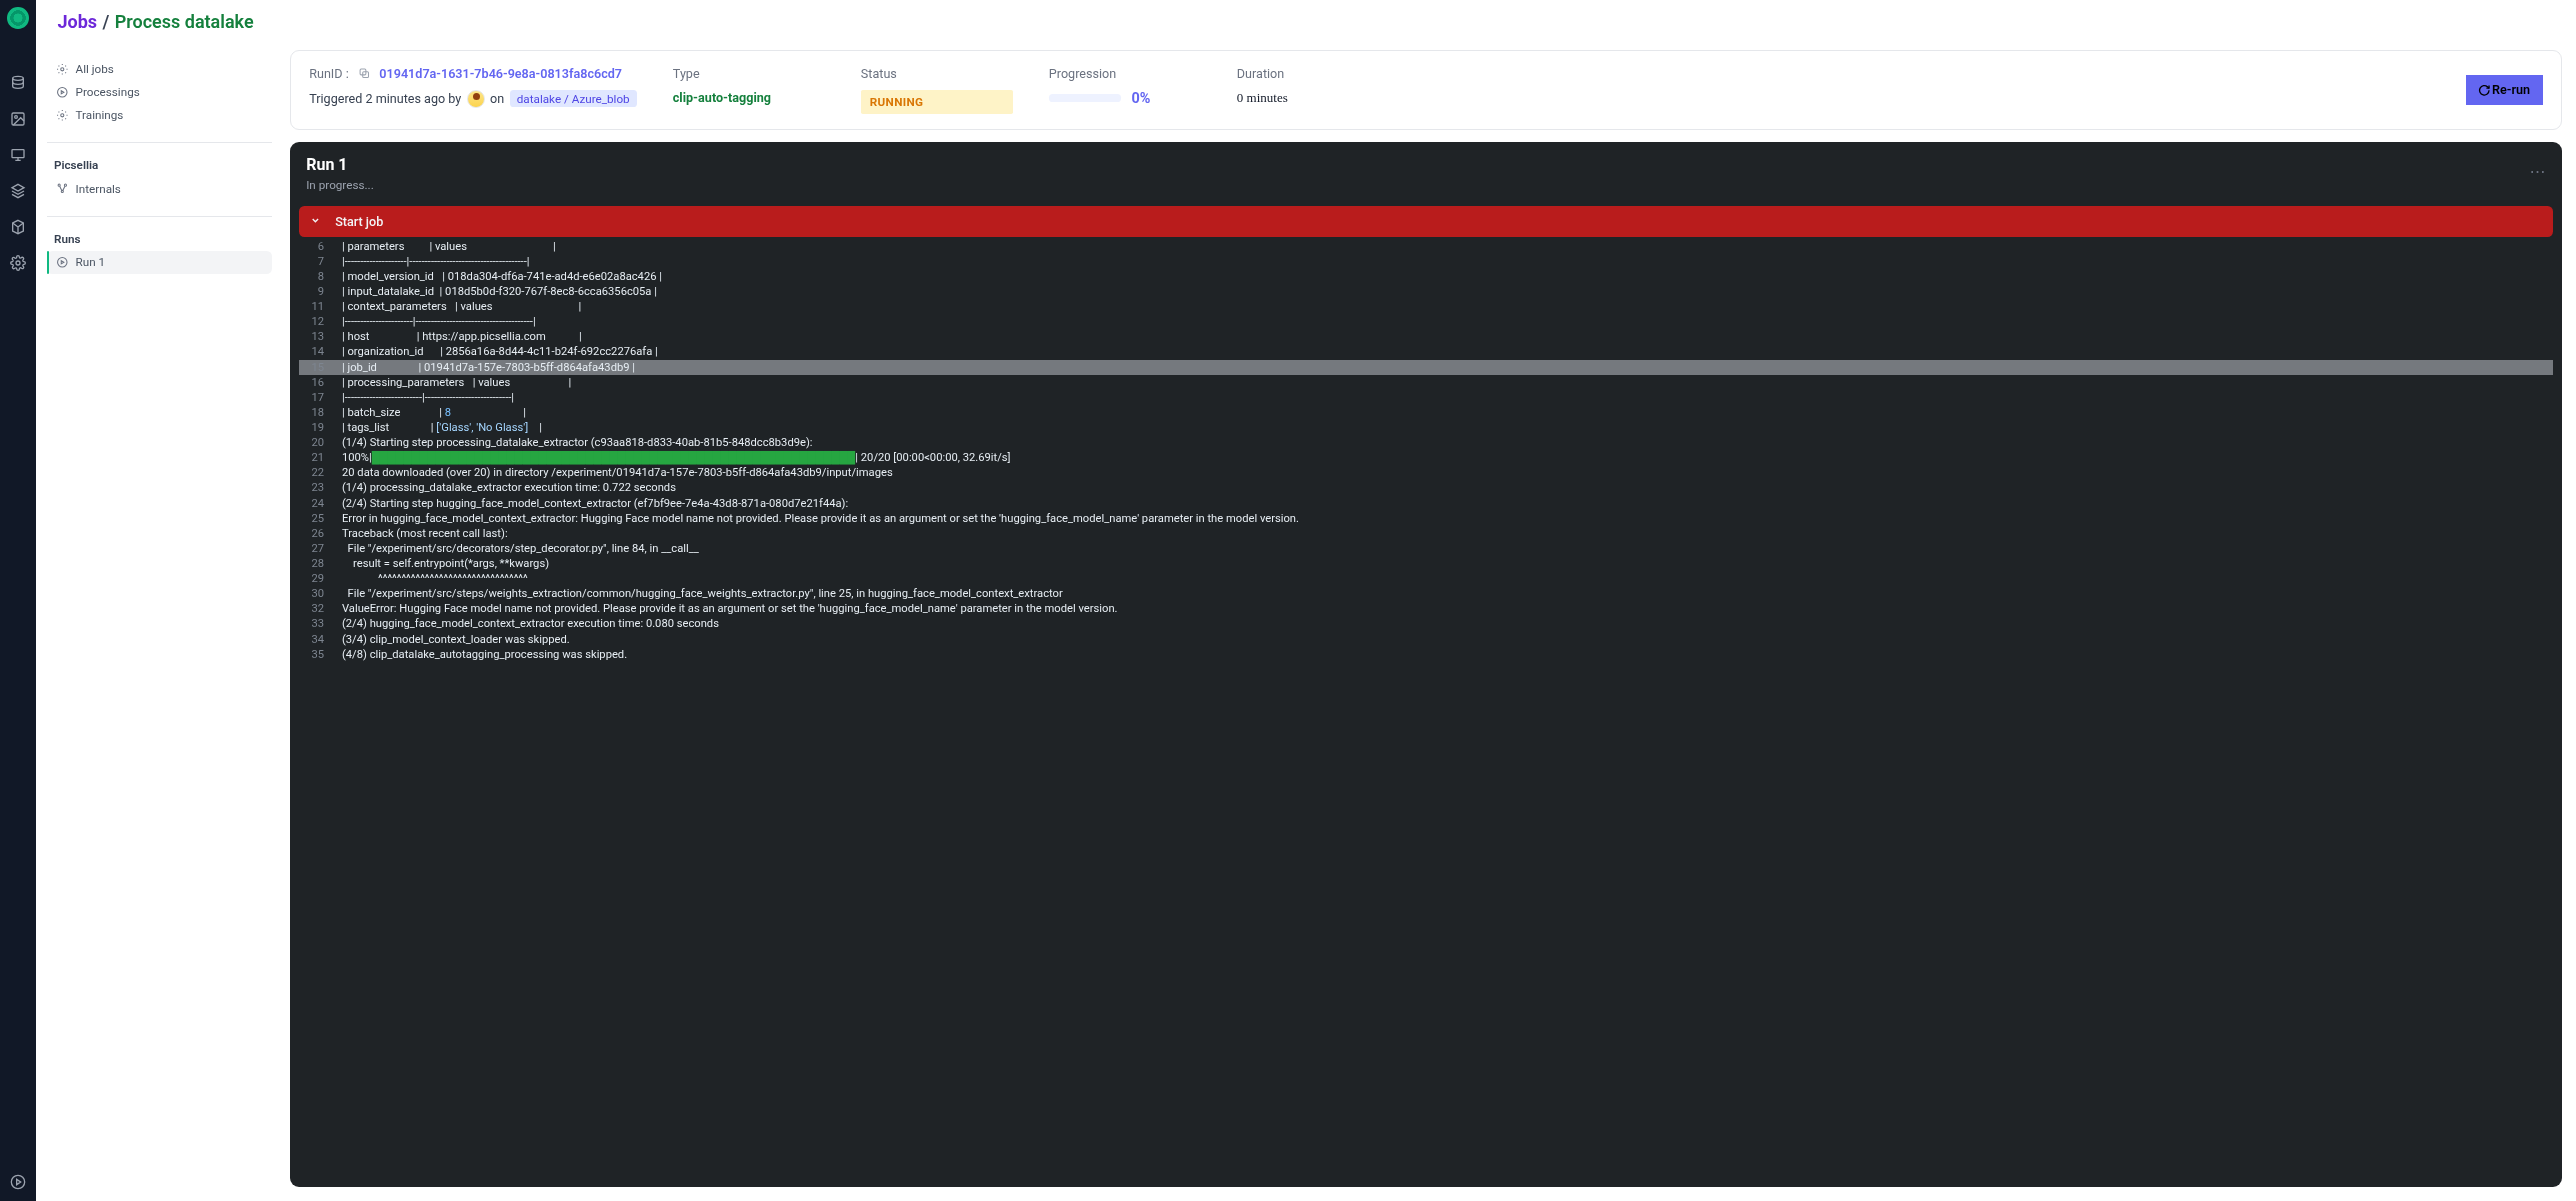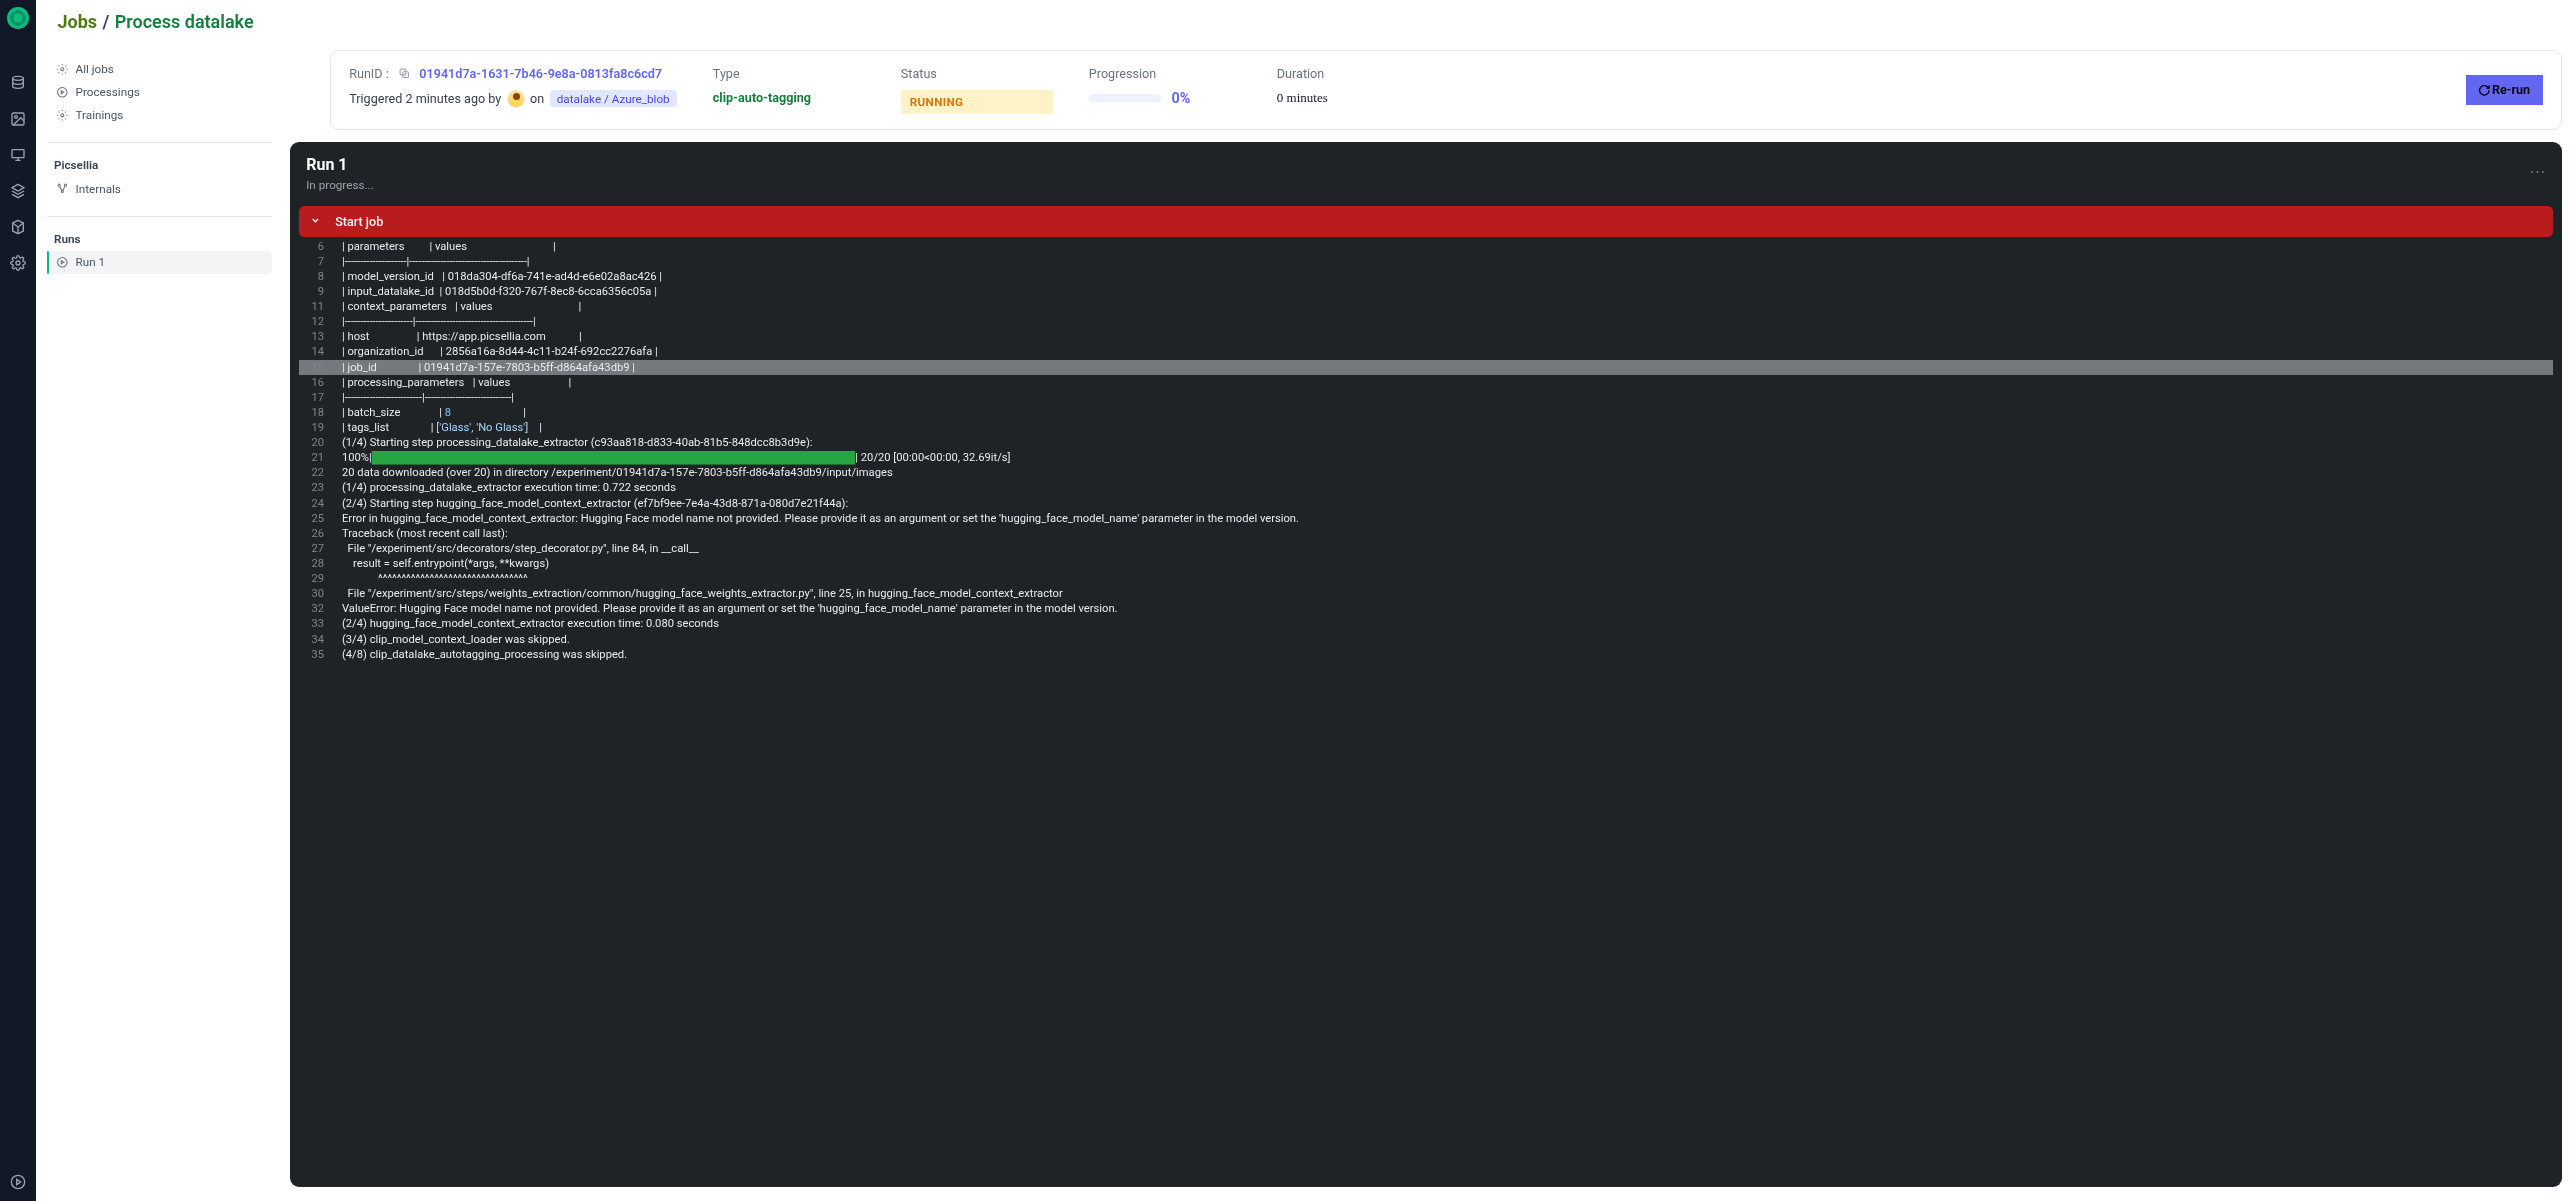--- a/index.html
+++ b/index.html
@@ -8,41 +8,41 @@
 
 
 .rail { width: 36px; background: #111827; display: flex; flex-direction: column; align-items: center; padding-top: 7.2px; }
 .rail-logo { width: 21.5px; height: 21.5px; border-radius: 50%; background: radial-gradient(circle, #10b981 35%, #059669 36%, #059669 60%, #10b981 61%); border: 2.7px solid #10b981; margin-bottom: 36px; }
 .rail-icon { width: 16px; height: 16px; margin: 10px 0; color: #9ca3af; display:flex; align-items:center; justify-content:center; cursor:pointer; }
 .rail-spacer { flex: 1; }
 
 
 .main { flex: 1; display: flex; flex-direction: column; min-width: 0; }
 .header { display: flex; align-items: center; padding: 10.8px 21.5px; height: 43px; }
-.crumb-strong { font-weight: 700; font-size: 18px; color: #4d7c0f; }
+.crumb-strong { font-weight: 700; font-size: 18px; color: #6d28d9; }
 .crumb-sep { font-weight: 600; font-size: 18px; color: #374151; margin: 0 5.4px; }
 .crumb-tail { font-weight: 600; font-size: 18px; color: #15803d; }
 
 .body { flex:1; display:flex; min-height:0; }
 
 
 .sidebar { width: 247px; padding: 14.4px 10.8px; }
 .sidebar-group { margin-bottom: 16px; }
 .sidebar-group-title { font-size: 11.7px; font-weight: 600; color: #374151; padding: 5.4px 7.2px; }
 .sidebar-item { display:flex; align-items:center; gap:7.2px; padding: 4.5px 9px; font-size: 11.7px; color:#4b5563; border-radius:5.4px; cursor:pointer; }
 .sidebar-item .si-icon { width:12.6px; height:12.6px; color:#6b7280; display:inline-flex; }
 .sidebar-divider { border:none; border-top:0.9px solid #e5e7eb; margin: 3.6px 0 9px 0;}
 .sidebar-item.active { background:#f3f4f6; position:relative; }
 .sidebar-item.active::before { content:""; position:absolute; left:0; top:0; bottom:0; width:2.7px; background:#10b981; border-radius:1.8px; }
 
 
 .content { flex:1; padding: 7.2px 14.4px 14.4px 7.2px; display:flex; flex-direction:column; min-width:0; min-height:0; }
 
 
-.card { border:0.9px solid #e5e7eb; border-radius:9px; padding: 14.4px 18px; display:flex; gap: 36px; align-items:flex-start;margin-left:40px; }
+.card { border:0.9px solid #e5e7eb; border-radius:9px; padding: 14.4px 18px; display:flex; gap: 36px; align-items:flex-start; }
 .card-col { display:flex; flex-direction:column; gap:9px; }
 .card-col.label-col { min-width: 152px; }
 .card-label { font-size: 12.6px; color:#6b7280; }
 .runid-row { display:flex; align-items:center; gap:9px; font-size:12.6px; }
 .runid-label { color:#6b7280; }
 .runid-val { color:#6366f1; font-weight:600; }
 .copy-ic { width:12.6px; height:12.6px; color:#9ca3af; cursor:pointer;}
 .trigger-row { display:flex; align-items:center; gap:5.4px; font-size:12.6px; color:#374151; }
 .avatar { width:18px; height:18px; border-radius:50%; background: linear-gradient(#fde68a, #fcd34d); border:0.9px solid #e5e7eb; display:inline-block; position:relative; }
 .avatar::after { content:""; position:absolute; top:2.7px; left:5.4px; width:7.2px; height:7.2px; border-radius:50%; background:#92400e; }

